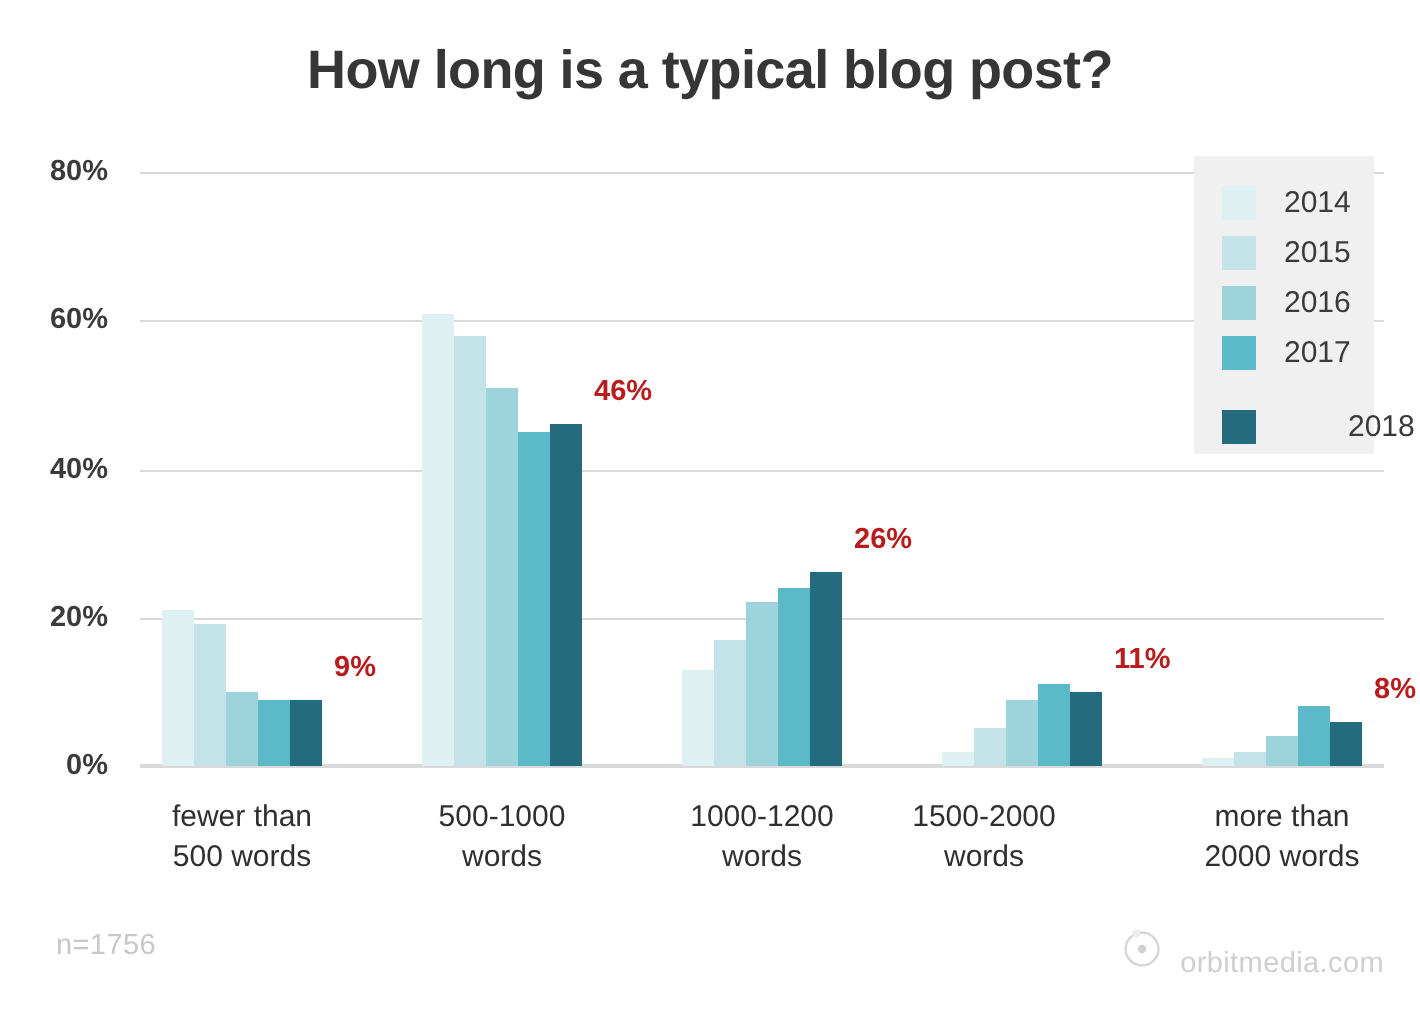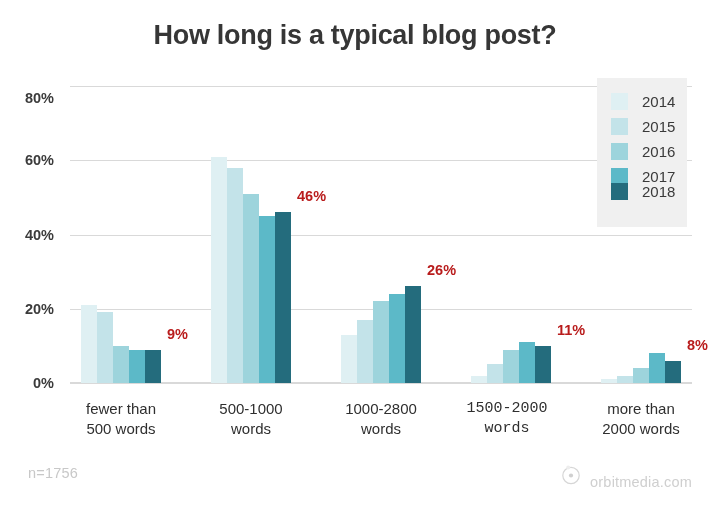--- a/index.html
+++ b/index.html
@@ -140,21 +140,21 @@
 
 <div class="chart-root">
 
   <div class="chart-title">How long is a typical blog post?</div>
 
   <div class="ylabels">
       <div class="ylabel" style="top: 297px;">0%</div>
       <div class="ylabel" style="top: 222.75px;">20%</div>
       <div class="ylabel" style="top: 148.5px;">40%</div>
       <div class="ylabel" style="top: 74.25px;">60%</div>
-      <div class="ylabel" style="top: 12px; padding-left: 16px;">80%</div>
+      <div class="ylabel" style="top: 0px; padding-left: 16px;">80%</div>
     </div>
 
   <div class="plot">
       <div class="axis-zero" style="top: 296px;"></div>
       <div class="gridline" style="top: 222.75px;"></div>
       <div class="gridline" style="top: 148.5px;"></div>
       <div class="gridline" style="top: 74.25px;"></div>
       <div class="gridline" style="top: 0px;"></div>
       <div class="bar" title="2014 fewer than 500 words: 21%" style="left: 11px; width: 16px; height: 77.9625px; background: rgb(223, 240, 243);"></div>
       <div class="bar" title="2015 fewer than 500 words: 19%" style="left: 27px; width: 16px; height: 70.5375px; background: rgb(195, 227, 233);"></div>
@@ -176,30 +176,30 @@
         <div>500-1000</div>
         <div>words</div>
       </div>
       <div class="bar" title="2014 1000-1500 words: 13%" style="left: 271px; width: 16px; height: 48.2625px; background: rgb(223, 240, 243);"></div>
       <div class="bar" title="2015 1000-1500 words: 17%" style="left: 287px; width: 16px; height: 63.1125px; background: rgb(195, 227, 233);"></div>
       <div class="bar" title="2016 1000-1500 words: 22%" style="left: 303px; width: 16px; height: 81.675px; background: rgb(157, 212, 220);"></div>
       <div class="bar" title="2017 1000-1500 words: 24%" style="left: 319px; width: 16px; height: 89.1px; background: rgb(92, 185, 200);"></div>
       <div class="bar" title="2018 1000-1500 words: 26%" style="left: 335px; width: 16px; height: 96.525px; background: rgb(36, 108, 125);"></div>
       <div class="value-label" style="left: 357px; top: 176.475px;">26%</div>
       <div class="group-label" style="left: 246px; width: 130px; top: 313px;">
-        <div>1000-2800</div>
+        <div>1000-1200</div>
         <div>words</div>
       </div>
       <div class="bar" title="2014 1500-2000 words: 2%" style="left: 401px; width: 16px; height: 7.425px; background: rgb(223, 240, 243);"></div>
       <div class="bar" title="2015 1500-2000 words: 5%" style="left: 417px; width: 16px; height: 18.5625px; background: rgb(195, 227, 233);"></div>
       <div class="bar" title="2016 1500-2000 words: 9%" style="left: 433px; width: 16px; height: 33.4125px; background: rgb(157, 212, 220);"></div>
       <div class="bar" title="2017 1500-2000 words: 11%" style="left: 449px; width: 16px; height: 40.8375px; background: rgb(92, 185, 200);"></div>
       <div class="bar" title="2018 1500-2000 words: 10%" style="left: 465px; width: 16px; height: 37.125px; background: rgb(36, 108, 125);"></div>
       <div class="value-label" style="left: 487px; top: 235.875px;">11%</div>
-      <div class="group-label" style="left: 372px; width: 130px; top: 313px; font-family: Liberation Mono, monospace;">
+      <div class="group-label" style="left: 357px; width: 130px; top: 313px;">
         <div>1500-2000</div>
         <div>words</div>
       </div>
       <div class="bar" title="2014 more than 2000 words: 1%" style="left: 531px; width: 16px; height: 3.7125px; background: rgb(223, 240, 243);"></div>
       <div class="bar" title="2015 more than 2000 words: 2%" style="left: 547px; width: 16px; height: 7.425px; background: rgb(195, 227, 233);"></div>
       <div class="bar" title="2016 more than 2000 words: 4%" style="left: 563px; width: 16px; height: 14.85px; background: rgb(157, 212, 220);"></div>
       <div class="bar" title="2017 more than 2000 words: 8%" style="left: 579px; width: 16px; height: 29.7px; background: rgb(92, 185, 200);"></div>
       <div class="bar" title="2018 more than 2000 words: 6%" style="left: 595px; width: 16px; height: 22.275px; background: rgb(36, 108, 125);"></div>
       <div class="value-label" style="left: 617px; top: 250.725px;">8%</div>
       <div class="group-label" style="left: 506px; width: 130px; top: 313px;">
@@ -218,21 +218,21 @@
         <span class="legend-text">2015</span>
       </div>
       <div class="legend-row" style="top: 64px;">
         <span class="legend-swatch" style="background: rgb(157, 212, 220);"></span>
         <span class="legend-text">2016</span>
       </div>
       <div class="legend-row" style="top: 89px; text-align: right;">
         <span class="legend-swatch" style="background: rgb(92, 185, 200);"></span>
         <span class="legend-text">2017</span>
       </div>
-      <div class="legend-row" style="top: 104px;">
+      <div class="legend-row" style="top: 126px; gap: 32px;">
         <span class="legend-swatch" style="background: rgb(36, 108, 125);"></span>
         <span class="legend-text">2018</span>
       </div>
     </div>
 
   <div class="footnote">n=1756</div>
 
   <div class="brand">
     <span>
       <svg width="22" height="22" viewBox="0 0 22 22">

